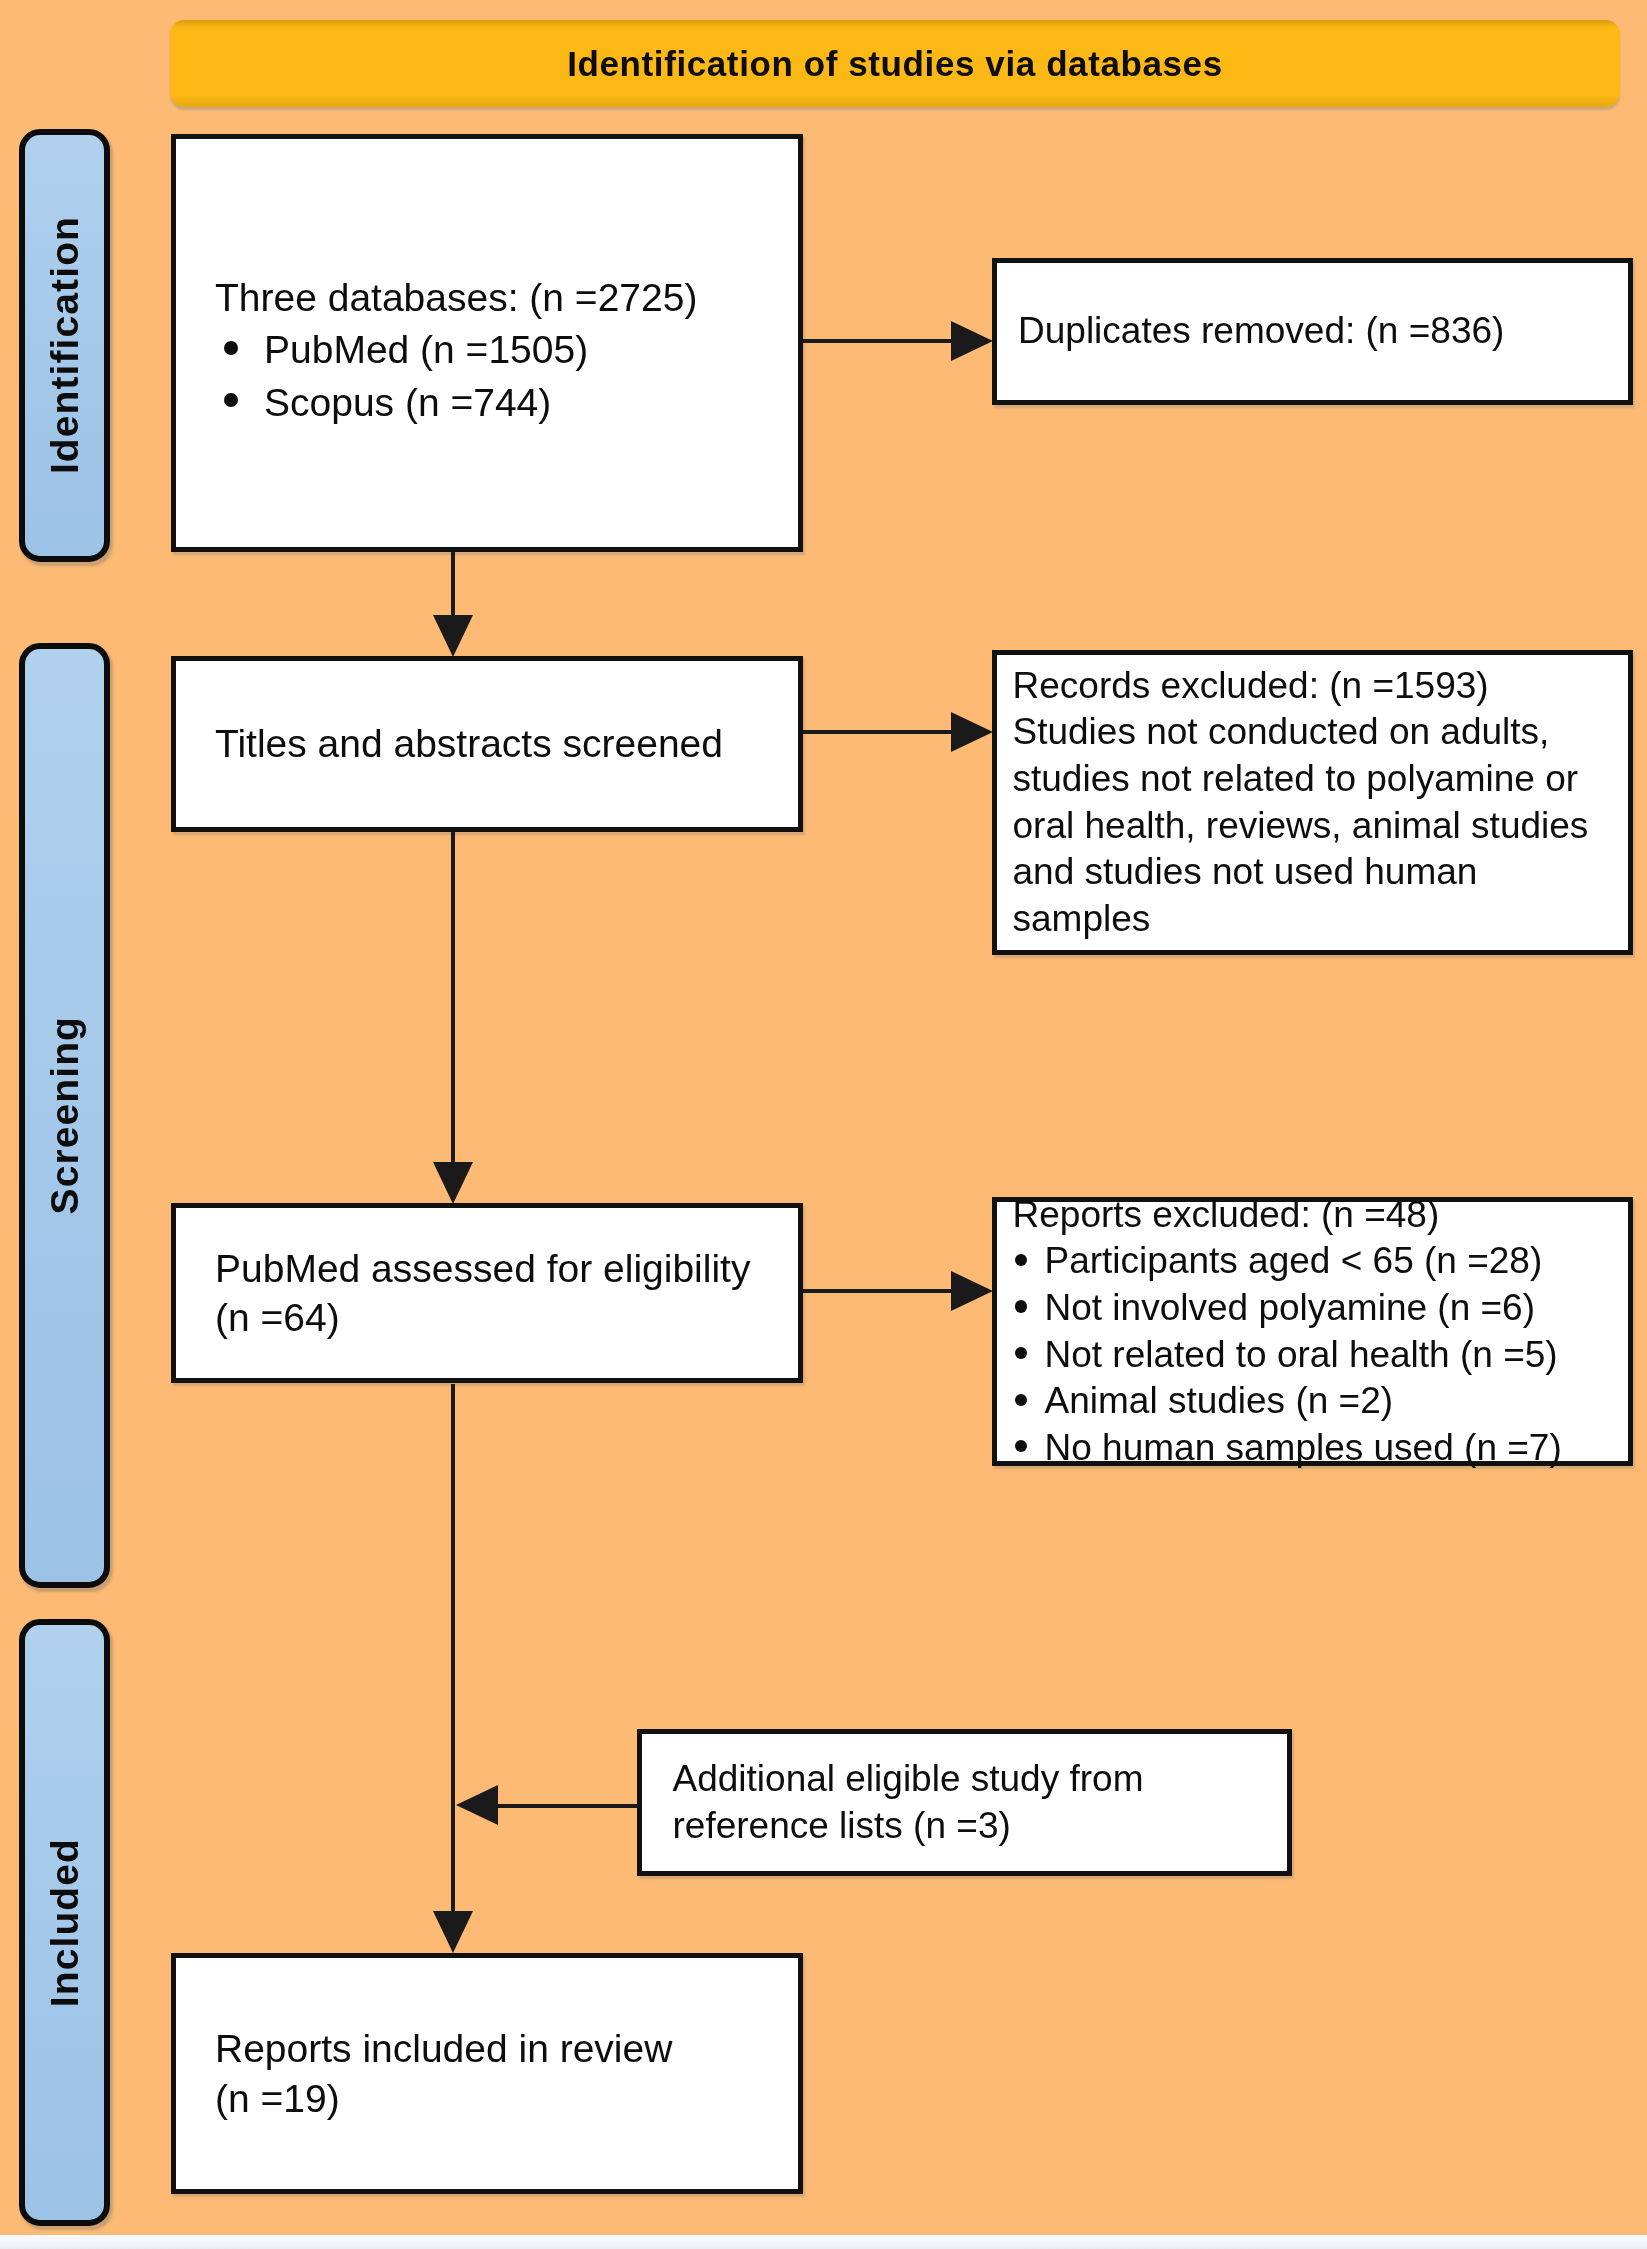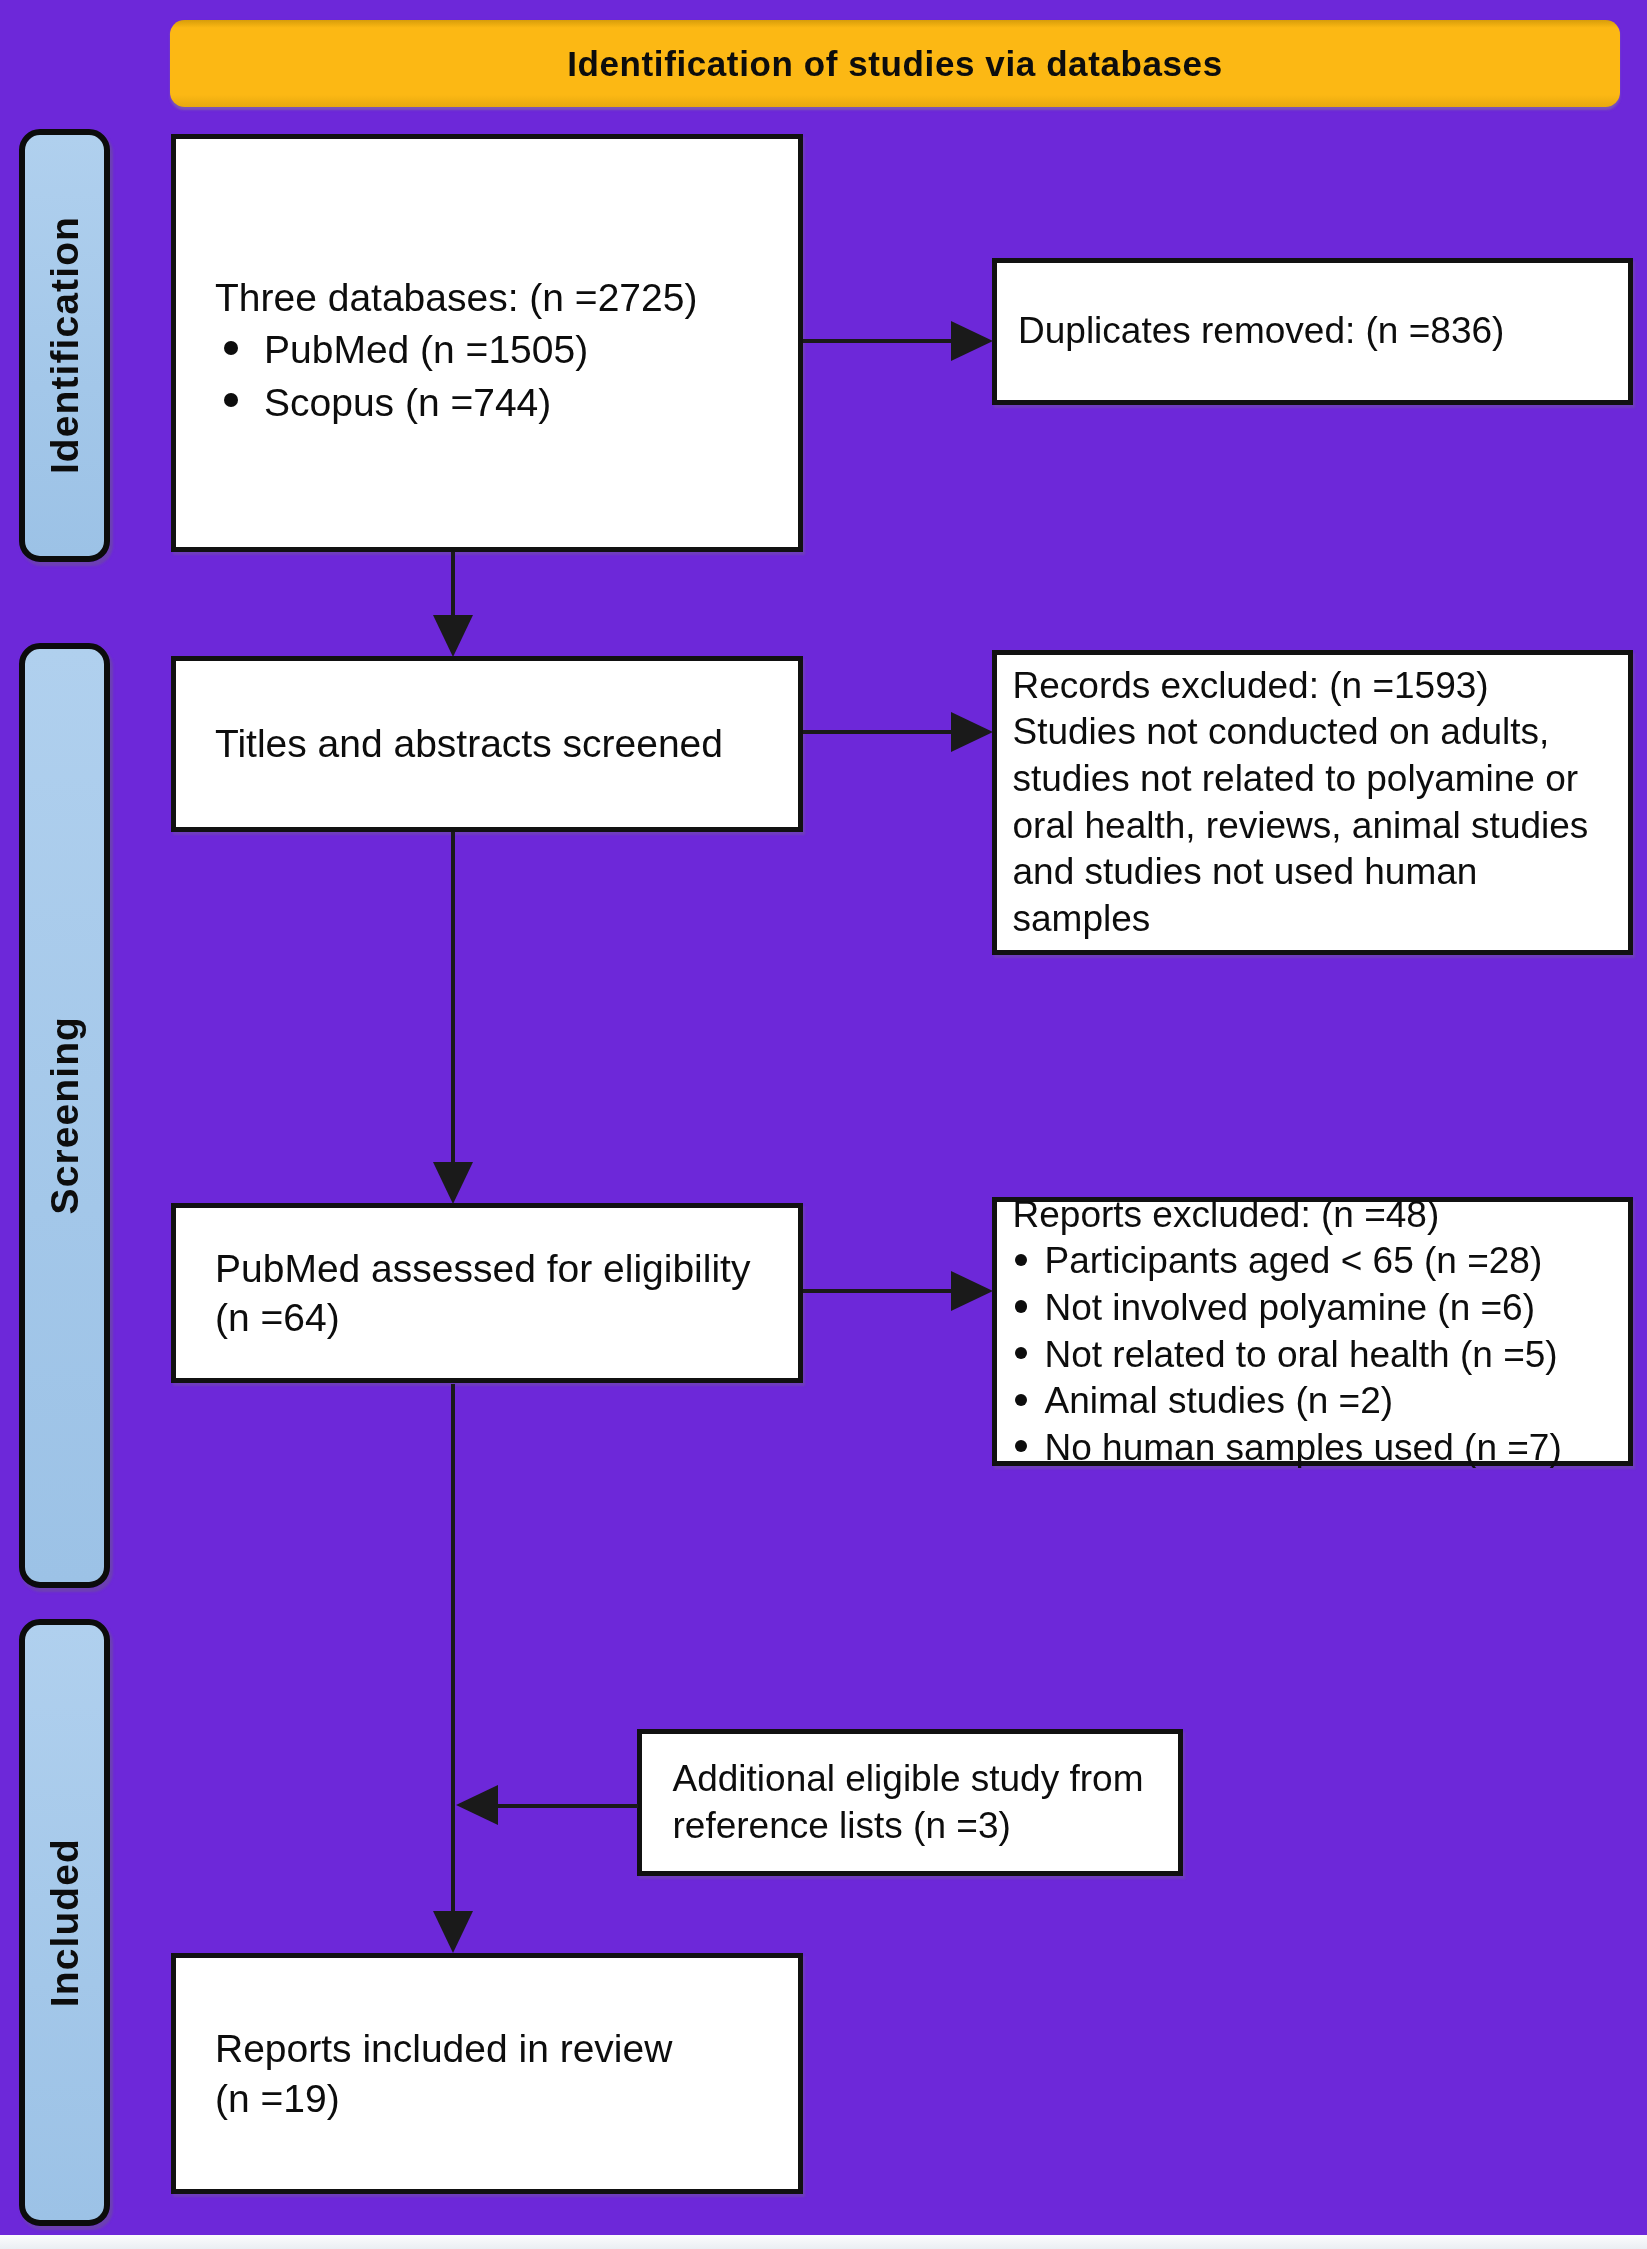--- a/index.html
+++ b/index.html
@@ -4,21 +4,21 @@
 <style>
   html, body {
     margin: 0;
     padding: 0;
     background: #ffffff;
   }
   .canvas {
     position: relative;
     width: 1648px;
     height: 2250px;
-    background: #6d28d9;
+    background: #fdba74;
     font-family: "Liberation Sans", "DejaVu Sans", sans-serif;
     color: #0d0d0d;
     overflow: hidden;
   }
 
   
   .banner {
     position: absolute;
     left: 170px; top: 20px;
     width: 1450px; height: 87px;
@@ -79,21 +79,21 @@
   .box-screened  { top: 656px; height: 176px; }
   .box-assessed  { top: 1203px; height: 180px; }
   .box-included  { top: 1953px; height: 241px; }
 
   .box-duplicates       { top: 258px;  height: 147px; padding-left: 21px; padding-right: 20px; }
   .box-records-excluded { top: 650px; height: 305px; padding-left: 15.5px; padding-right: 10px; }
   .box-reports-excluded { top: 1197px; height: 269px; padding-left: 15.5px; padding-right: 7.8px; }
 
   .box-additional {
     left: 637px; top: 1729px;
-    width: 546px; height: 147px;
+    width: 655px; height: 147px;
     font-size: 37px; line-height: 1.26;
     padding-left: 30.5px; padding-right: 11px;
   }
 
   
   ul.bullets {
     list-style: none;
     margin: 0;
     padding: 0;
   }

